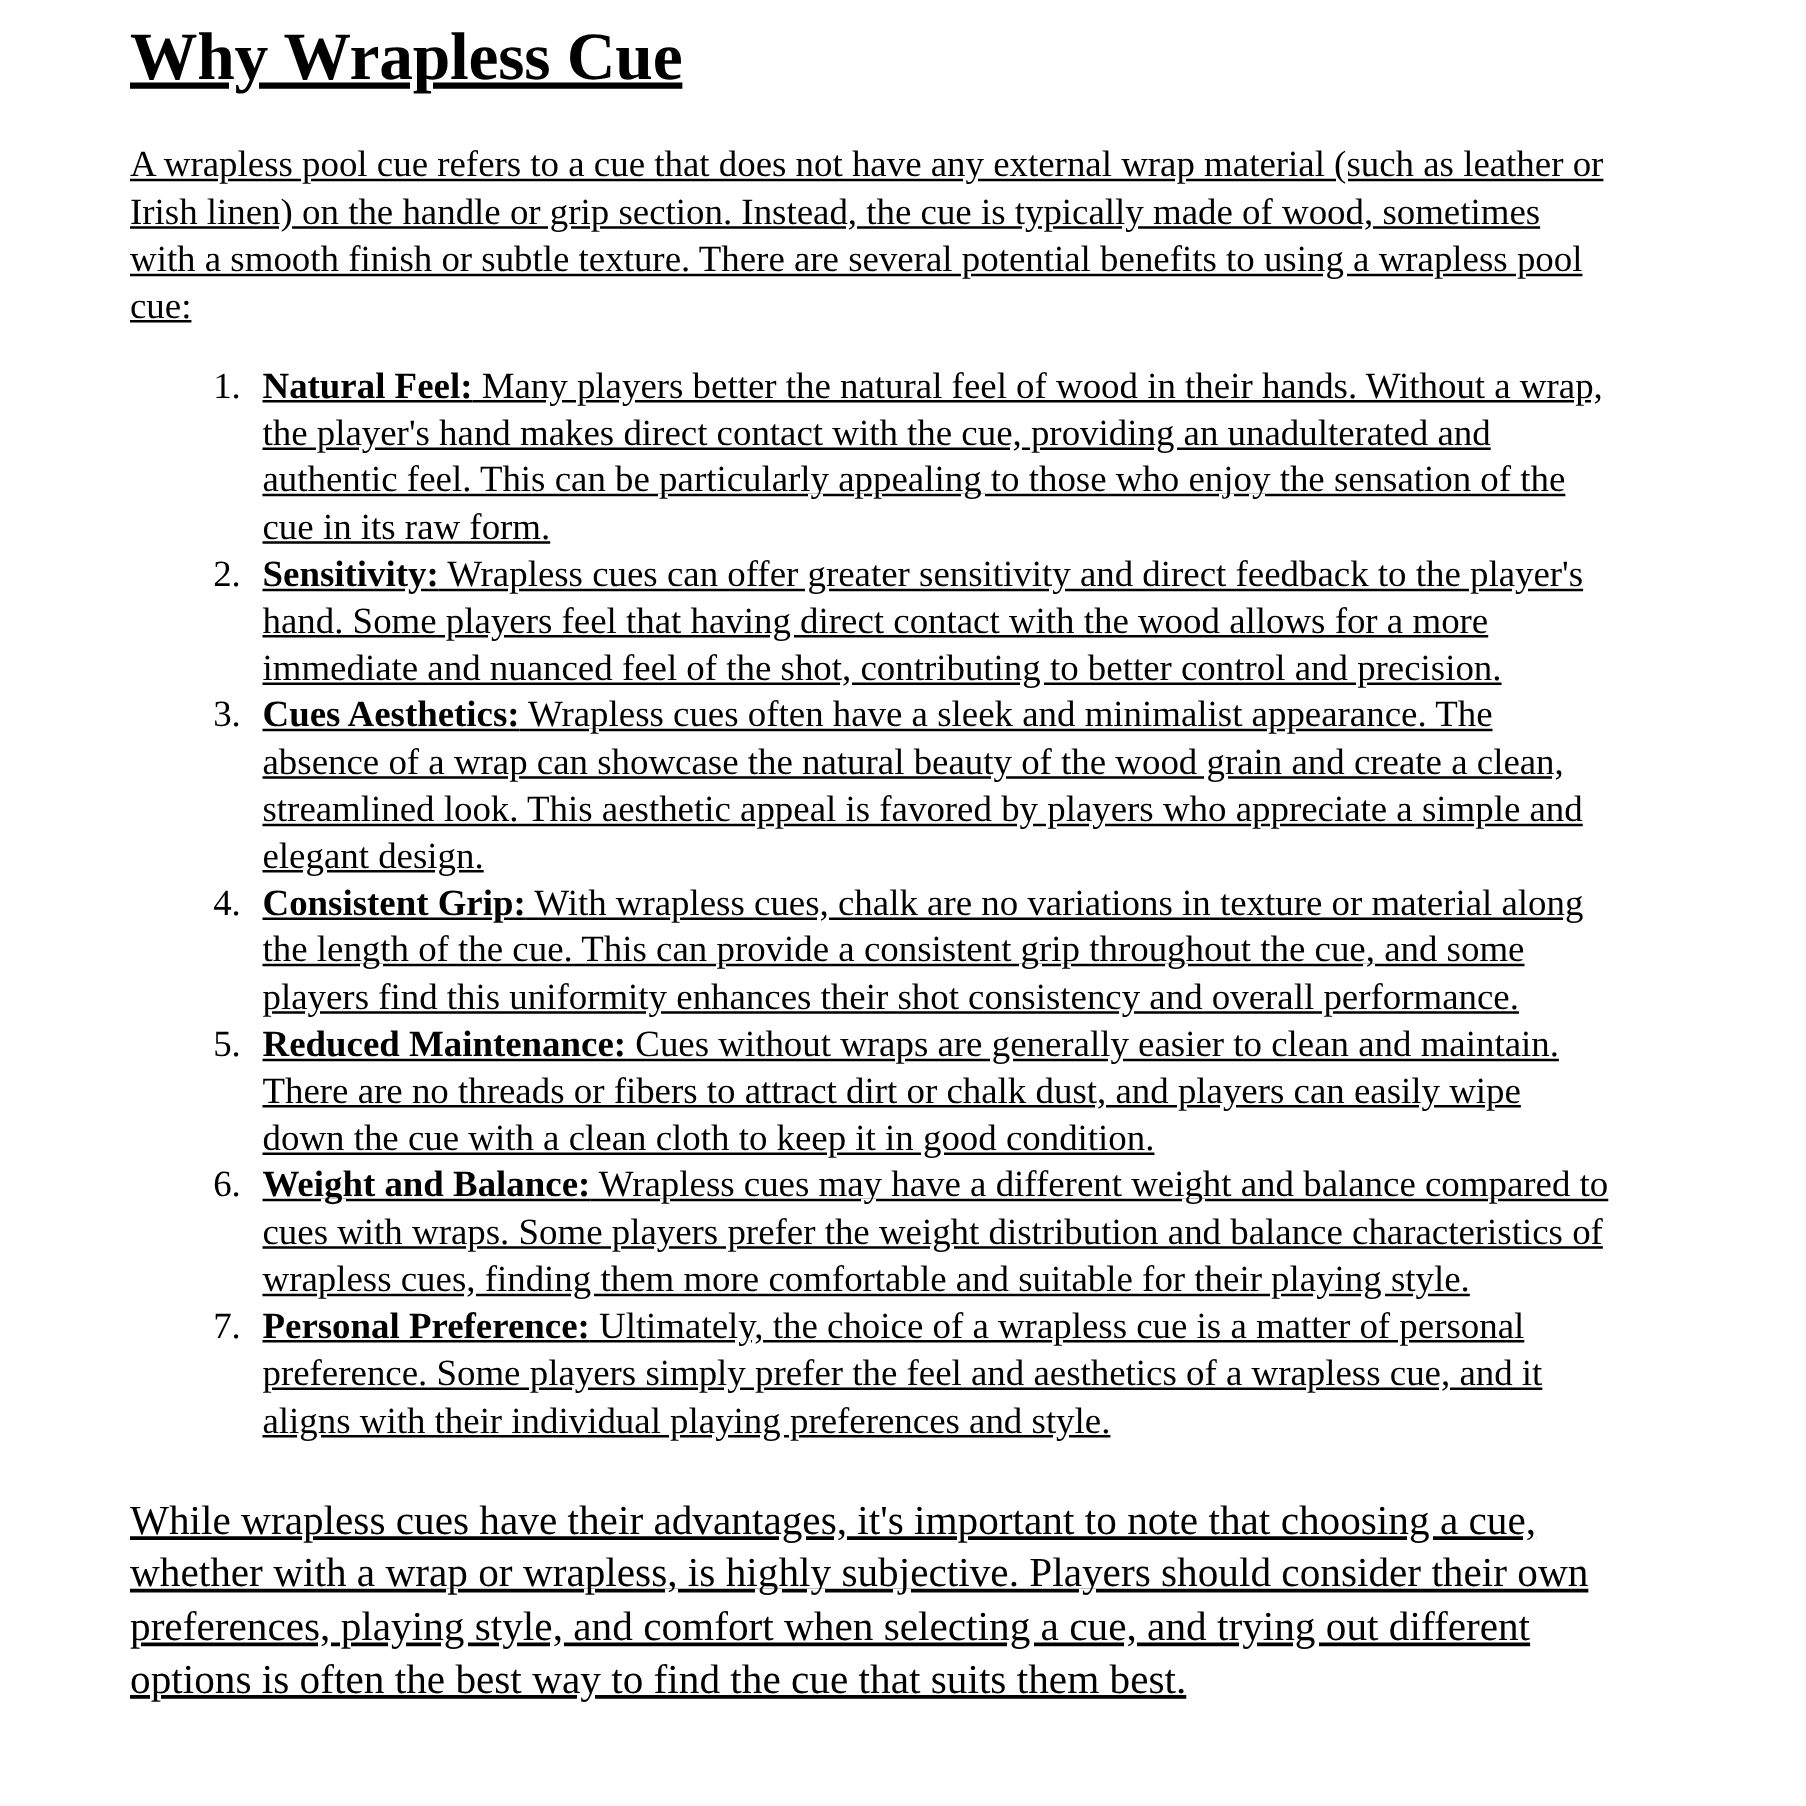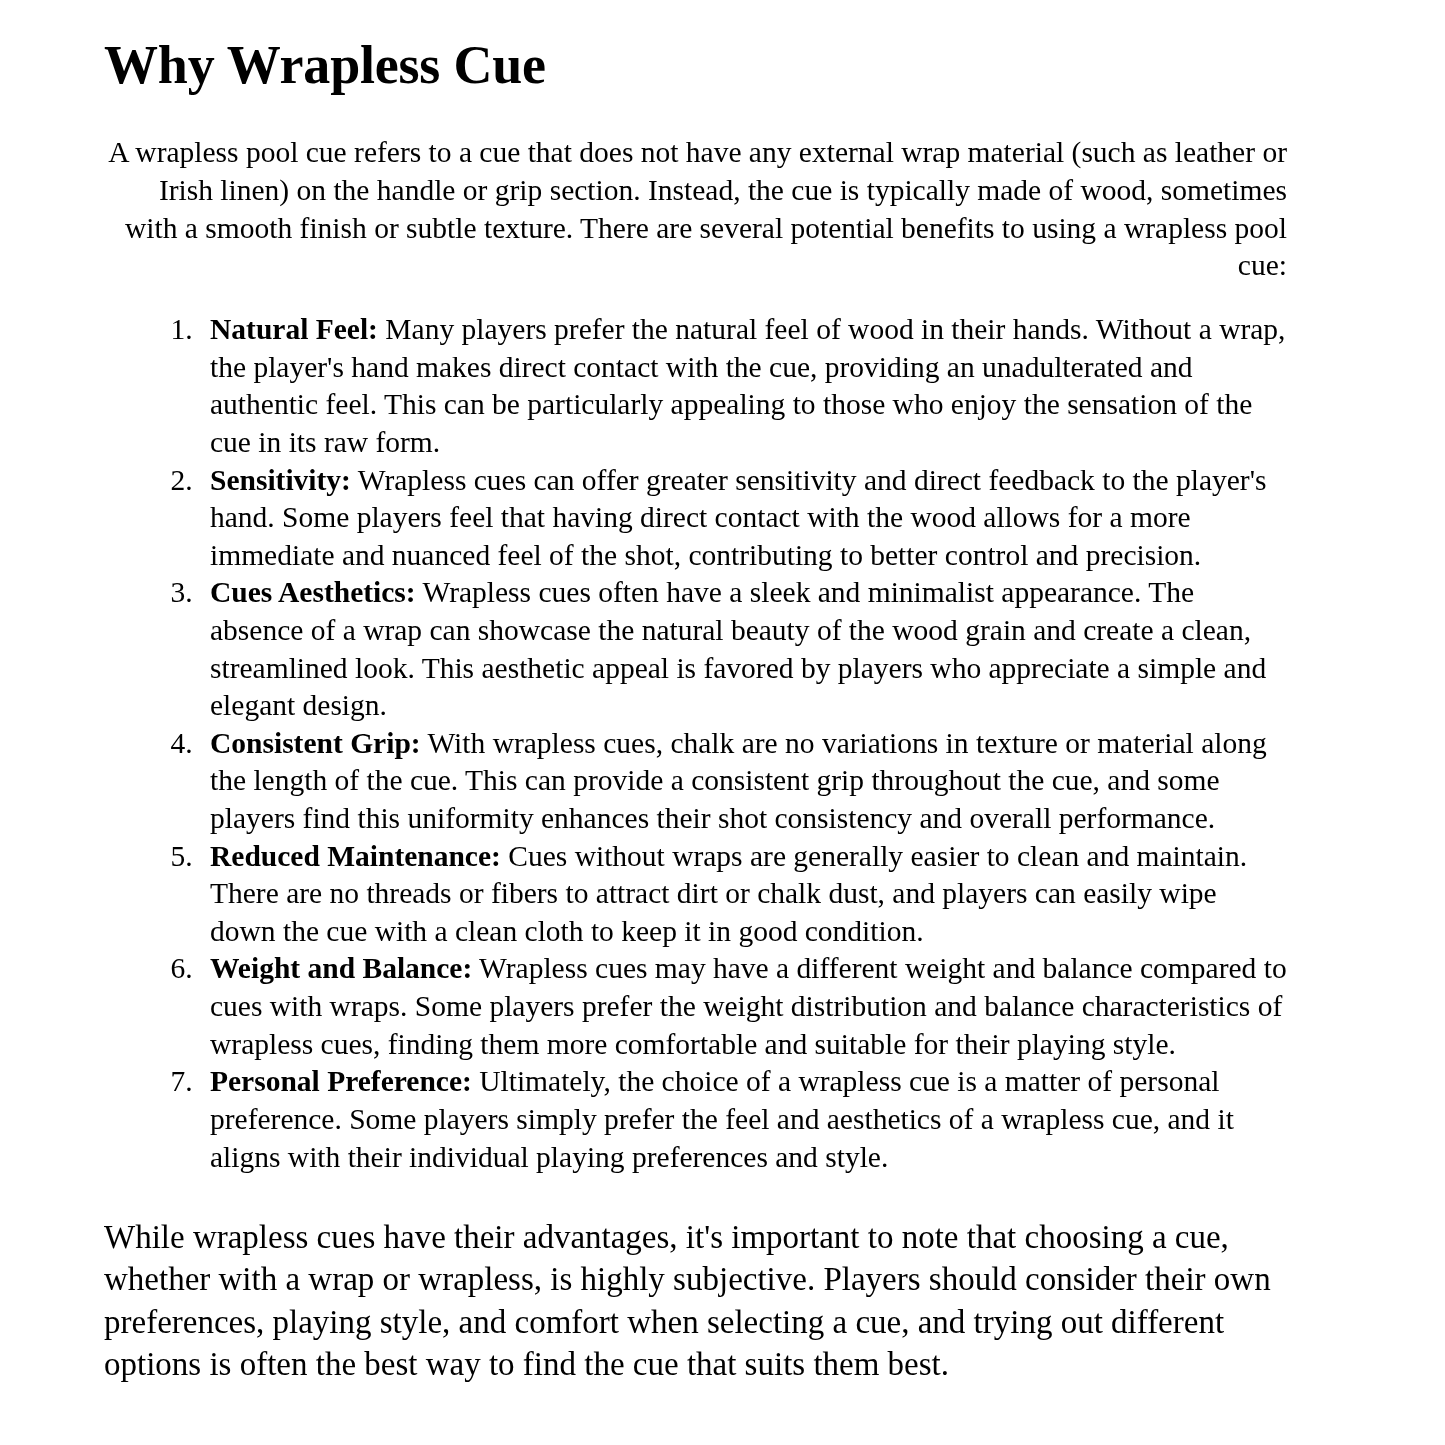--- a/index.html
+++ b/index.html
@@ -11,35 +11,36 @@
     width: 1445px;
     height: 1445px;
     font-family: "Liberation Serif", "DejaVu Serif", serif;
     color: #000000;
     overflow: hidden;
   }
   .page {
     box-sizing: border-box;
     width: 1387px;
     min-height: 1445px;
-    padding: 34px 100px 0 104px;
+    padding: 14px 100px 0 104px;
+    text-decoration: underline;
   }
   h1.doc-title {
     font-family: "Liberation Serif", "DejaVu Serif", serif;
     font-size: 54px;
     font-weight: bold;
     line-height: 1.15;
     margin: 0 0 38px 0;
     letter-spacing: -0.2px;
   }
   p.para {
     font-size: 29.5px;
     line-height: 1.28;
     margin: 0 0 26px 0;
-    text-align: right;
+    text-align: left;
   }
   ol.benefits {
     margin: 0 0 0 0;
     padding-left: 96px;
     font-size: 29.5px;
     line-height: 1.275;
   }
   ol.benefits > li {
     margin-bottom: 0px;
     padding-left: 10px;
@@ -57,21 +58,21 @@
 <body>
 
 <div class="page">
 
   <h1 class="doc-title">Why Wrapless Cue</h1>
 
   <p class="para">A wrapless pool cue refers to a cue that does not have any external wrap material (such as leather or Irish linen) on the handle or grip section. Instead, the cue is typically made of wood, sometimes with a smooth finish or subtle texture. There are several potential benefits to using a wrapless pool cue:</p>
 
   <ol class="benefits">
     <li>
-      <span class="term">Natural Feel:</span><span> Many players prefer the natural feel of wood in their hands. Without a wrap, the player's hand makes direct contact with the cue, providing an unadulterated and authentic feel. This can be particularly appealing to those who enjoy the sensation of the cue in its raw form.</span>
+      <span class="term">Natural Feel:</span><span> Many players better the natural feel of wood in their hands. Without a wrap, the player's hand makes direct contact with the cue, providing an unadulterated and authentic feel. This can be particularly appealing to those who enjoy the sensation of the cue in its raw form.</span>
     </li>
     <li>
       <span class="term">Sensitivity:</span><span> Wrapless cues can offer greater sensitivity and direct feedback to the player's hand. Some players feel that having direct contact with the wood allows for a more immediate and nuanced feel of the shot, contributing to better control and precision.</span>
     </li>
     <li>
       <span class="term">Cues Aesthetics:</span><span> Wrapless cues often have a sleek and minimalist appearance. The absence of a wrap can showcase the natural beauty of the wood grain and create a clean, streamlined look. This aesthetic appeal is favored by players who appreciate a simple and elegant design.</span>
     </li>
     <li>
       <span class="term">Consistent Grip:</span><span> With wrapless cues, chalk are no variations in texture or material along the length of the cue. This can provide a consistent grip throughout the cue, and some players find this uniformity enhances their shot consistency and overall performance.</span>
     </li>

